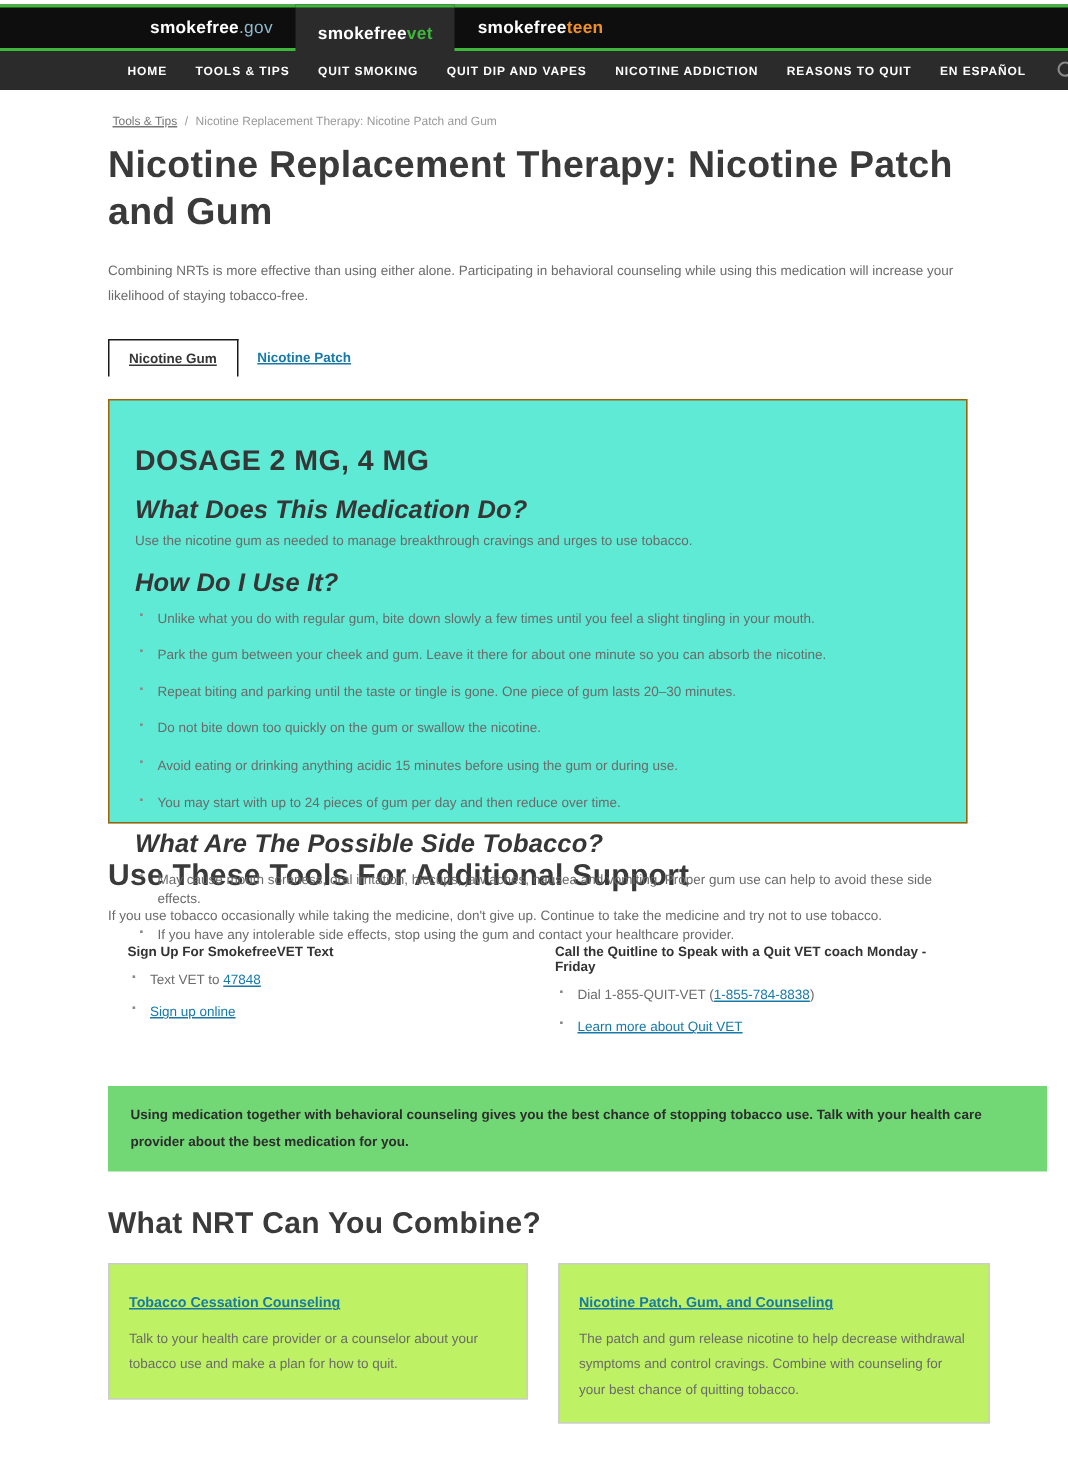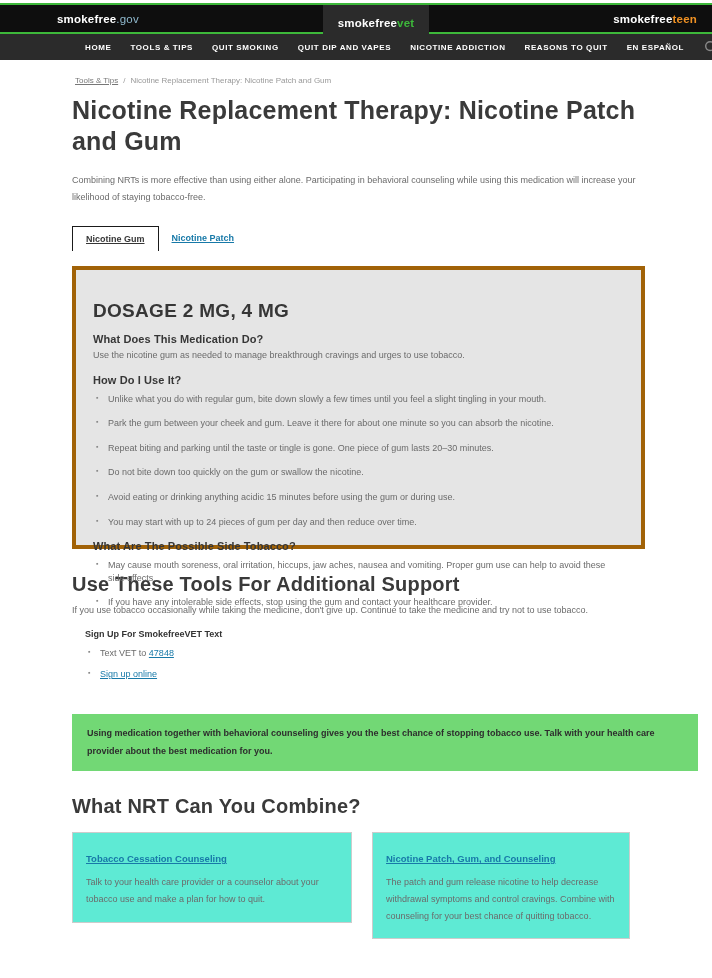--- a/index.html
+++ b/index.html
@@ -15,21 +15,21 @@
     --callout:#72d875;
     --teal:#1779a8;
     --dark:#3a3a3a;
     --body:#6b6b6b;
   }
 
   
   .top-white { height:3px; background:#fff; }
   .brand-bar {
     background:#0e0e0e; border-top:2px solid var(--green);
-    height:29px; display:flex; align-items:stretch; padding-left:42px;justify-content:space-between;
+    height:29px; display:flex; align-items:stretch; padding-left:85px;
   }
   .brand {
     display:flex; align-items:center; padding:0 15px;
     font-size:11.5px; font-weight:700; color:#fff; text-decoration:none; letter-spacing:.2px;
   }
   .brand.vet {
     background:#2b2b2b; border-top:2px solid var(--green);
     margin-top:-2px; height:38px; position:relative; z-index:2;
   }
   .sfx-gov { color:#8fb8cc; font-weight:400; }
@@ -61,24 +61,24 @@
   .tab {
     font-size:9px; font-weight:700; text-decoration:underline; color:var(--teal);
     padding:7px 13px; cursor:pointer;
   }
   .tab.active {
     color:#363636; background:#fff; border:1px solid #1a1a1a; border-bottom:none;
     position:relative; z-index:1; margin-bottom:-1px;
   }
   .panel {
     margin-left:72px; width:573px; height:283px;
-    border:4px solid #a16207; padding:14px 17px 10px; background:#e5e5e5;
+    border:1px solid #a16207; padding:14px 17px 10px; background:#5eead4;
   }
   .dosage { font-size:19px; font-weight:700; color:#363636; margin:16px 0 10px; letter-spacing:.3px; }
-  .panel h3, .subhead { font-size:11px; font-weight:700; color:#363636; margin:11px 0 3px; letter-spacing:.1px; }
+  .panel h3, .subhead { font-size:17px; font-weight:700; color:#363636; margin:11px 0 3px; letter-spacing:.1px;font-style:italic; }
   .body-text { font-size:9px; color:var(--body); margin:0 0 4px; line-height:1.6; }
   ul.bullets { list-style:none; margin:7px 0 6px; padding:0; }
   ul.bullets li {
     font-size:9px; color:var(--body); margin-bottom:12px; padding-left:15px; position:relative; line-height:1.4;
   }
   ul.bullets li::before { content:"▪"; position:absolute; left:3px; top:0; font-size:7px; color:#8a8a8a; }
   .crisis { font-size:9px; font-weight:700; color:#333; margin:9px 0 4px; }
 
   
   h2 { font-size:20px; font-weight:700; color:var(--dark); margin:24px 0 9px 72px; letter-spacing:.2px; }
@@ -91,23 +91,23 @@
   .support-col a { color:var(--teal); text-decoration:underline; }
 
   
   .callout {
     margin:24px 0 0 72px; width:626px; background:var(--callout);
     padding:11px 15px; font-size:9px; font-weight:700; color:#2d2d2d; line-height:1.95;
   }
 
   
   .cards { display:flex; gap:20px; margin:14px 0 0 72px; align-items:flex-start; }
-  .card { border:1px solid #ccc; background:#5eead4; padding:15px 13px 14px; }
+  .card { border:1px solid #ccc; background:#bef264; padding:15px 13px 14px; }
   .card:nth-child(1) { width:280px; }
-  .card:nth-child(2) { width:258px; }
+  .card:nth-child(2) { width:288px; }
   .card a { font-size:9.5px; font-weight:700; color:var(--teal); text-decoration:underline; }
   .card p { font-size:9px; color:var(--body); line-height:1.85; margin:8px 0 0; }
 
   
   footer { margin-top:40px; background:#1e1e1e; padding:18px 0 15px 85px; }
 </style>
 </head>
 <body>
 
 <div class="top-white"></div>
@@ -191,20 +191,27 @@
 <p class="support-intro">If you use tobacco occasionally while taking the medicine, don't give up. Continue to take the medicine and try not to use tobacco.</p>
 
 <div class="support-cols">
   <div class="support-col">
     <h4>Sign Up For SmokefreeVET Text</h4>
     <ul>
       <li><span>Text VET to </span><a href="#">47848</a></li>
       <li><a href="#">Sign up online</a></li>
     </ul>
   </div>
+  <div class="support-col">
+    <h4>Call the Quitline to Speak with a Quit VET coach Monday - Friday</h4>
+    <ul>
+      <li><span>Dial 1-855-QUIT-VET (</span><a href="#">1-855-784-8838</a><span>)</span></li>
+      <li><a href="#">Learn more about Quit VET</a></li>
+    </ul>
+  </div>
 </div>
 
 <div class="callout">Using medication together with behavioral counseling gives you the best chance of stopping tobacco use. Talk with your health care provider about the best medication for you.</div>
 
 <h2>What NRT Can You Combine?</h2>
 <div class="cards">
 
 <div class="card">
     <a href="#">Tobacco Cessation Counseling</a>
     <p>Talk to your health care provider or a counselor about your tobacco use and make a plan for how to quit.</p>

